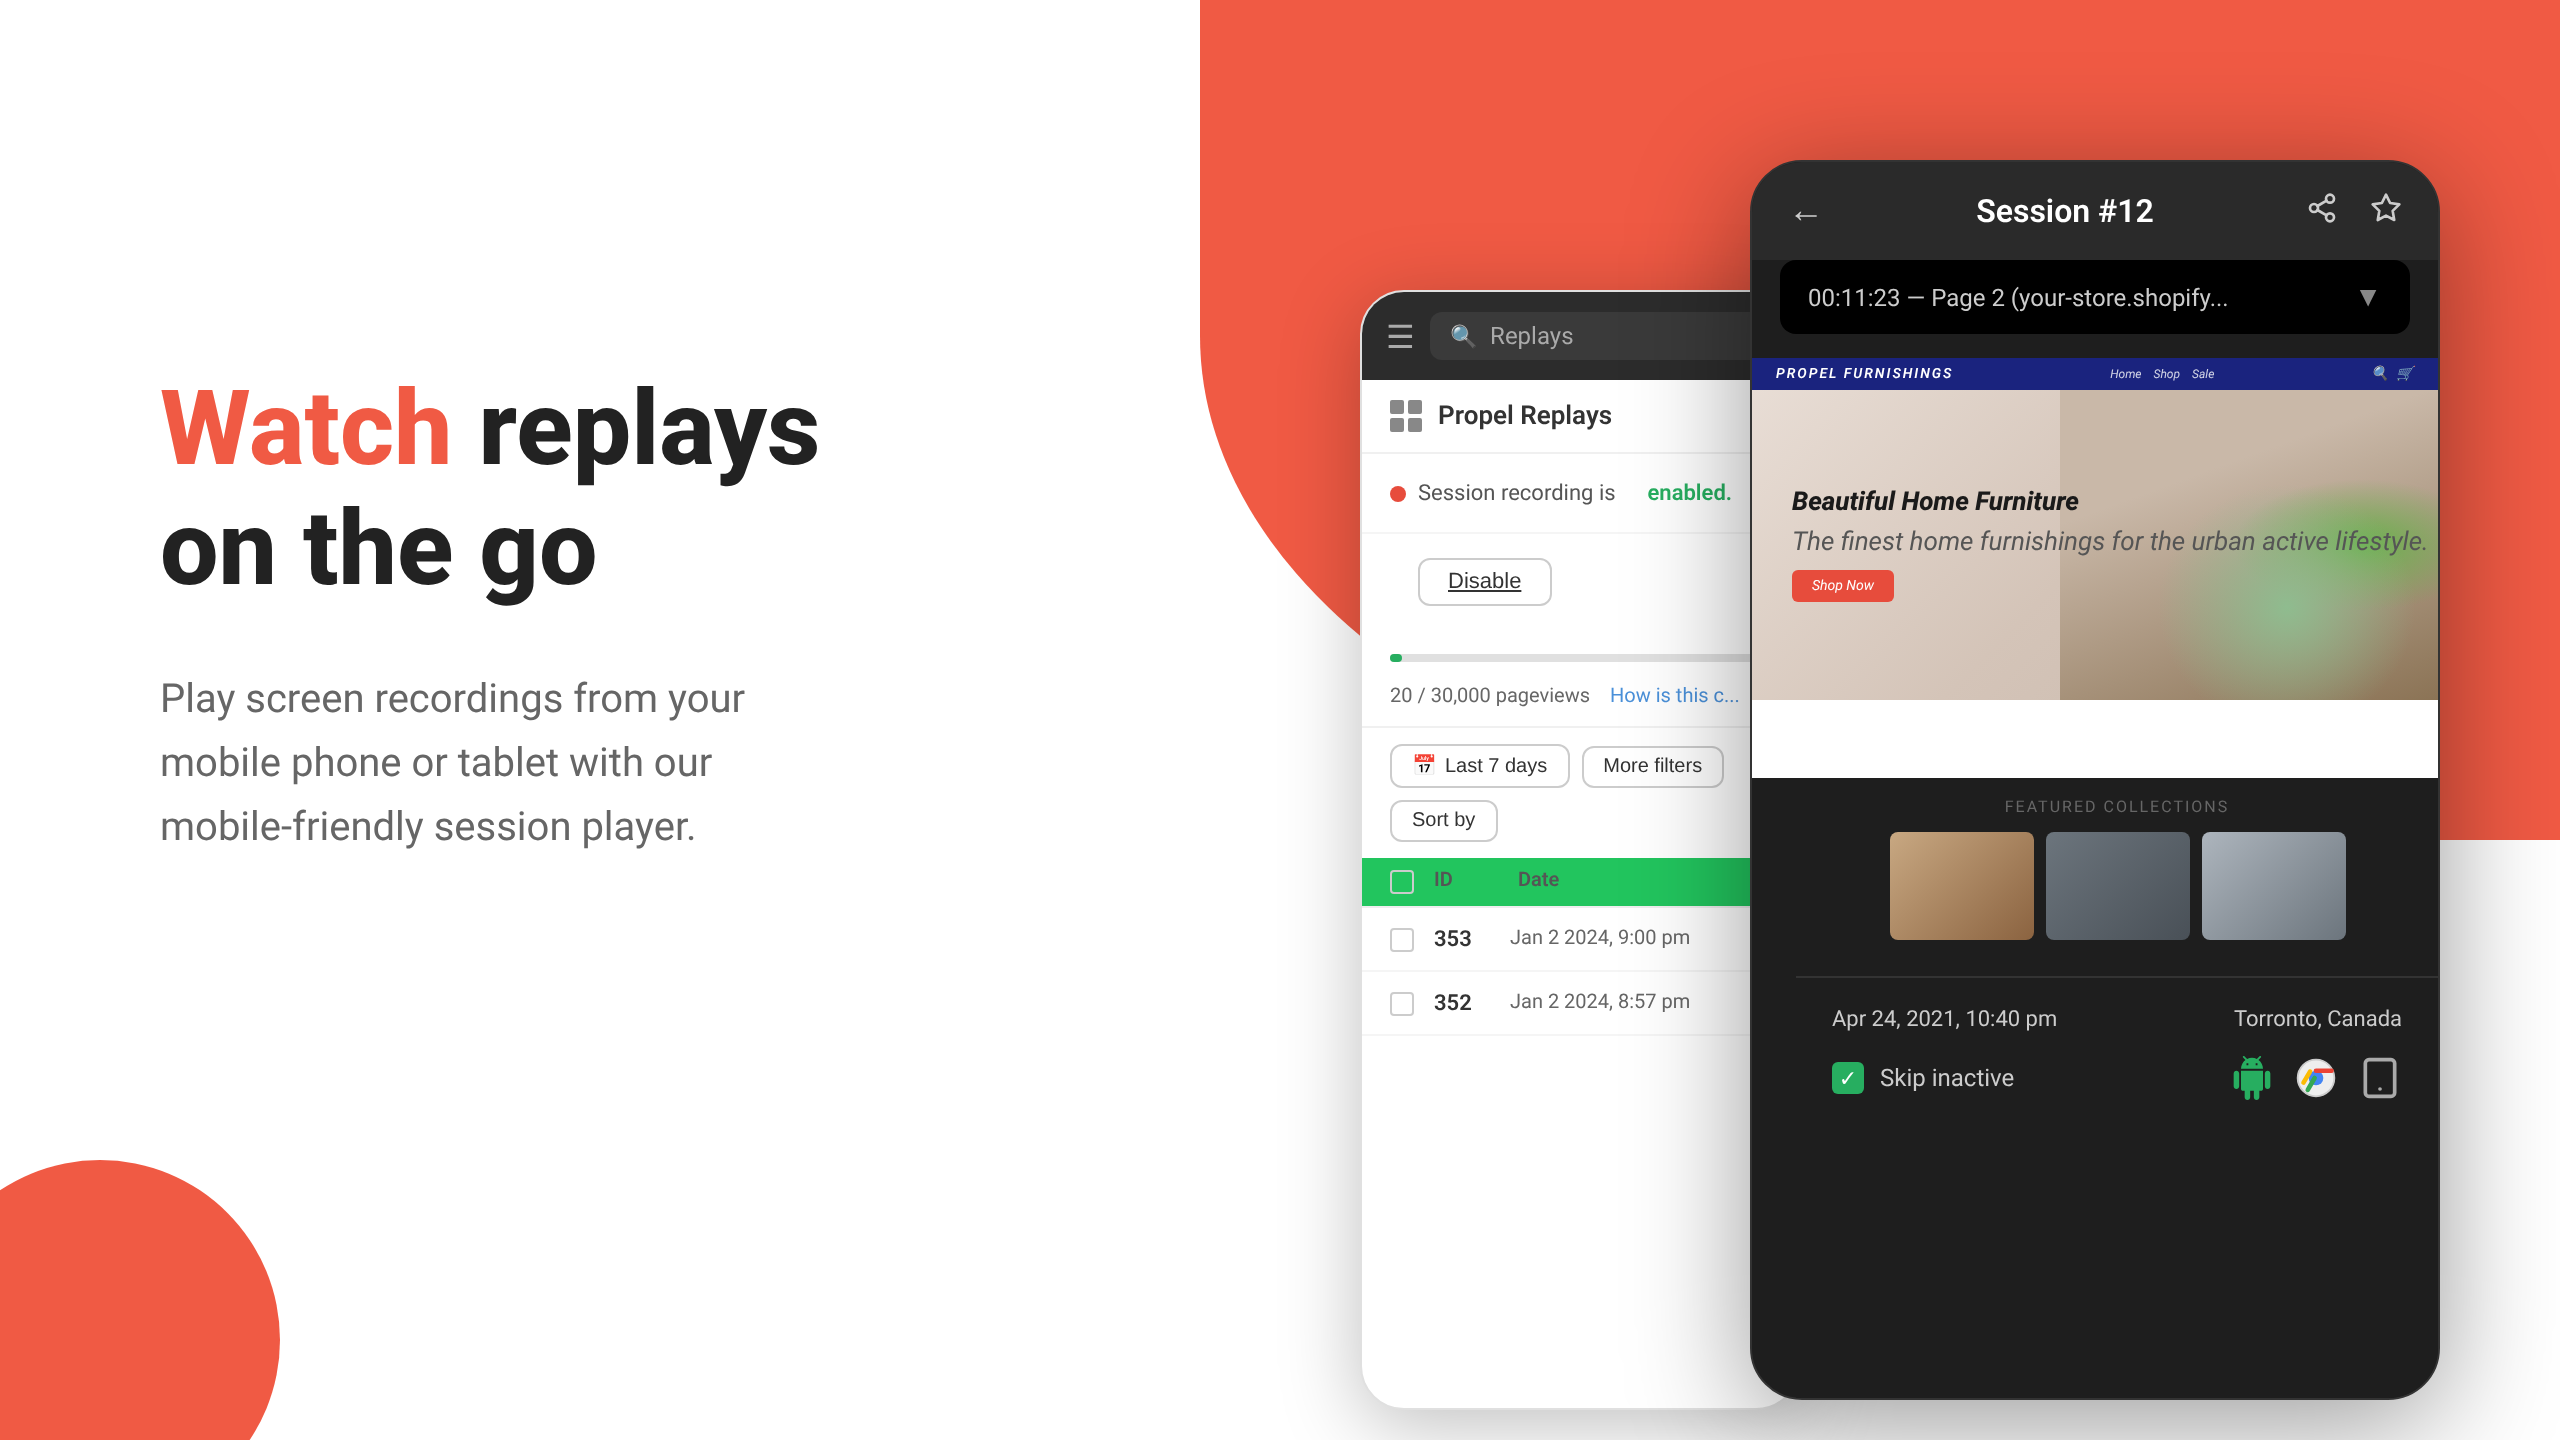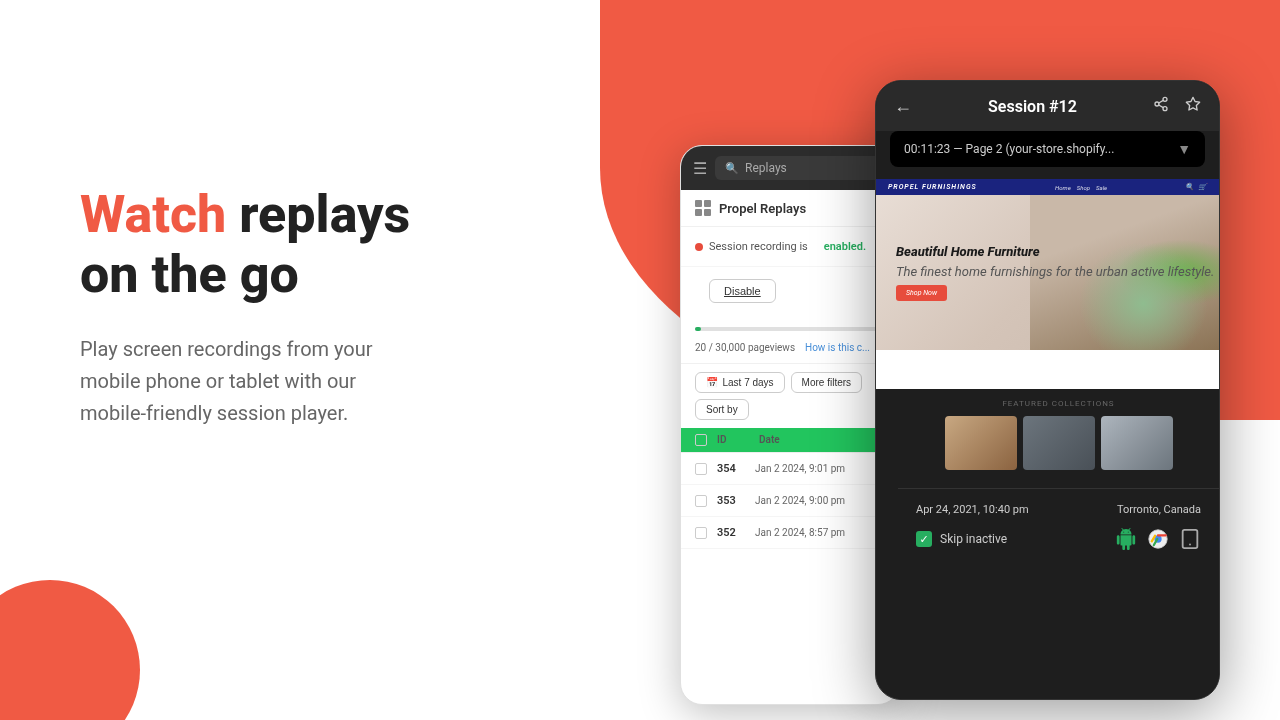--- a/index.html
+++ b/index.html
@@ -546,25 +546,20 @@
       <button class="phone-filter-btn">More filters</button>
       <button class="phone-sort-btn">Sort by</button>
     </div>
 
     <div class="phone-table-header">
       <span class="phone-checkbox"></span>
       <span class="phone-table-header-text" style="width:32px;">ID</span>
       <span class="phone-table-header-text">Date</span>
     </div>
 
-    <div class="phone-table-row">
-      <span class="phone-checkbox"></span>
-      <span class="phone-row-id">354</span>
-      <span class="phone-row-date">Jan 2 2024, 9:01 pm</span>
-    </div>
     <div class="phone-table-row">
       <span class="phone-checkbox"></span>
       <span class="phone-row-id">353</span>
       <span class="phone-row-date">Jan 2 2024, 9:00 pm</span>
     </div>
     <div class="phone-table-row">
       <span class="phone-checkbox"></span>
       <span class="phone-row-id">352</span>
       <span class="phone-row-date">Jan 2 2024, 8:57 pm</span>
     </div>

